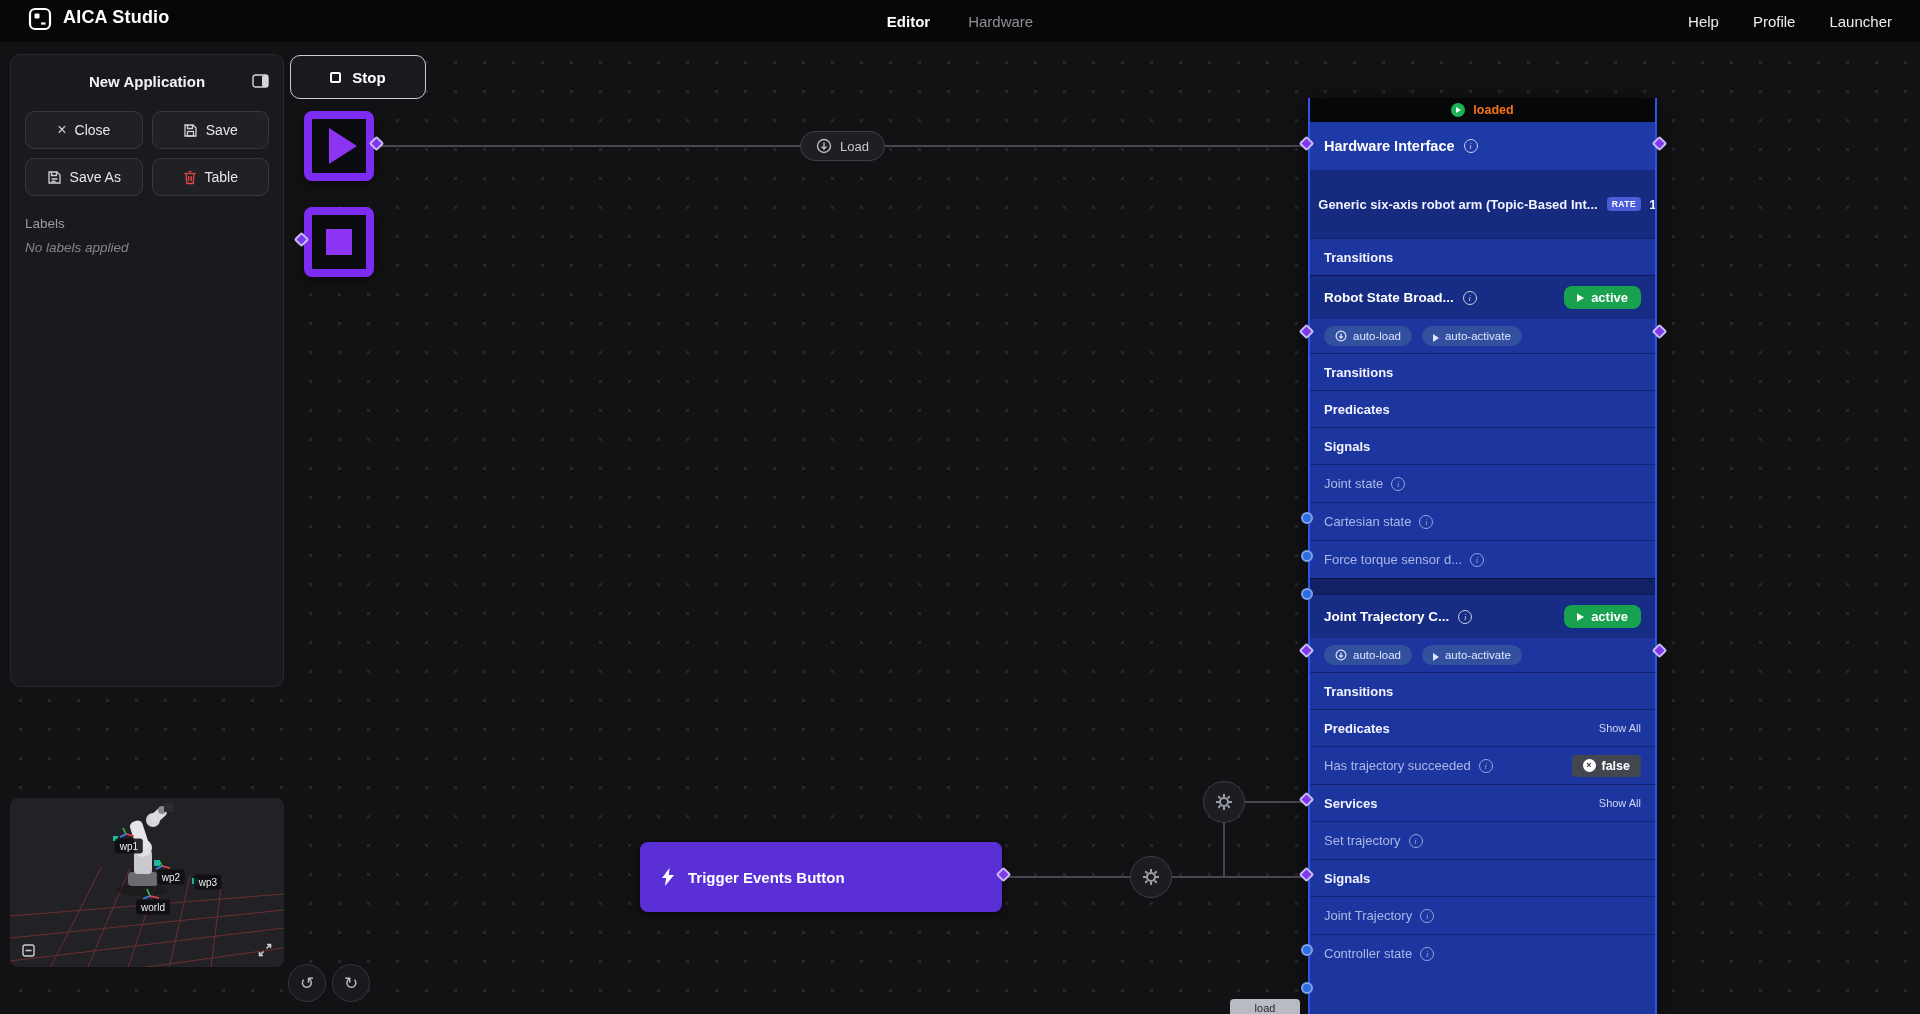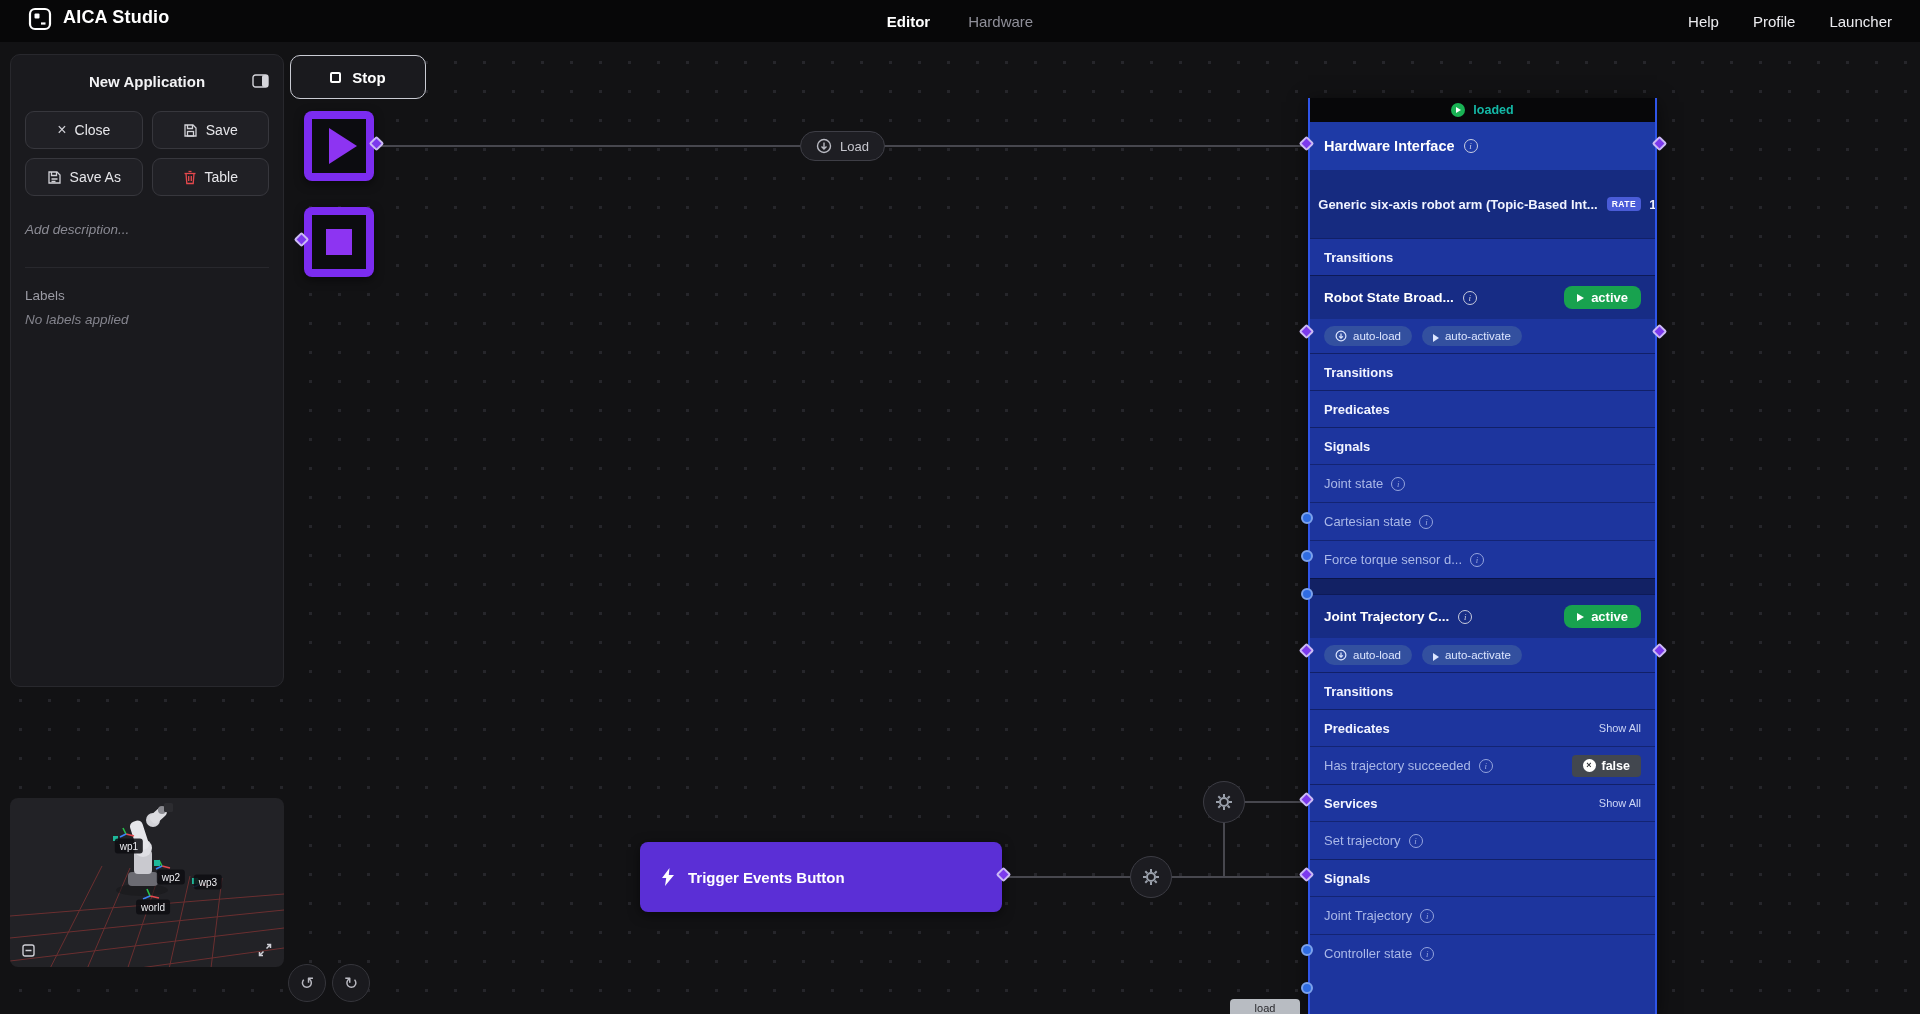--- a/index.html
+++ b/index.html
@@ -65,21 +65,21 @@
 .evt-node{position:absolute;width:70px;height:70px;background:#7b2cf0;border-radius:8px;display:flex;align-items:center;justify-content:center;z-index:4;cursor:pointer;box-shadow:0 3px 10px rgba(0,0,0,.5)}
 .evt-inner{width:54px;height:54px;background:#0c0c10;display:flex;align-items:center;justify-content:center}
 .play-glyph{width:0;height:0;border-left:28px solid #8d34f2;border-top:18px solid transparent;border-bottom:18px solid transparent;margin-left:7px}
 .stopnode-glyph{width:26px;height:26px;background:#8d34f2}
 .trigger-node{position:absolute;left:640px;top:800px;width:362px;height:70px;background:#5b2fd6;border-radius:8px;display:flex;align-items:center;gap:13px;padding:0 21px;z-index:4;cursor:pointer;box-shadow:0 3px 12px rgba(0,0,0,.5)}
 .trigger-label{font-size:15px;font-weight:700;color:#fff}
 
 
 .node-panel-wrap{position:absolute;left:1308px;top:56px;width:349px;height:916px;z-index:4}
 .node-panel{width:100%;height:100%;background:#1d359e;border-left:2px solid #2f55e8;border-right:2px solid #2f55e8;overflow:hidden;box-shadow:0 4px 18px rgba(0,0,0,.55)}
-.np-status{height:24px;background:#070709;display:flex;align-items:center;justify-content:center;gap:8px;font-size:12.5px;font-weight:700;color:#14b8a6}
+.np-status{height:24px;background:#070709;display:flex;align-items:center;justify-content:center;gap:8px;font-size:12.5px;font-weight:700;color:#f97316}
 .np-status-dot{width:14px;height:14px;border-radius:50%;background:#19b254;display:flex;align-items:center;justify-content:center}
 .np-status-dot::after{content:"";border-left:5px solid #fff;border-top:3.5px solid transparent;border-bottom:3.5px solid transparent;margin-left:1px}
 .np-title-row{height:48px;display:flex;align-items:center;gap:9px;padding:0 14px;background:#1e3aa6}
 .np-title{font-size:14.5px;font-weight:700;color:#fff}
 .np-meta{height:68px;background:#162b80;padding:8px 14px;display:flex;justify-content:center;gap:9px}
 .meta-line{display:flex;align-items:center;gap:8px}
 .tagbadge{background:#4a5cd8;color:#fff;font-size:8.5px;font-weight:700;padding:2px 5px;border-radius:4px;letter-spacing:.5px;flex:none}
 .meta-val{font-size:13px;font-weight:600;color:#f0f3ff;white-space:nowrap;overflow:hidden}
 .np-section{height:37px;display:flex;align-items:center;padding:0 14px;font-size:13px;font-weight:700;color:#f2f4ff;border-top:1px solid rgba(6,12,50,.5);cursor:pointer}
 .show-all{margin-left:auto;font-size:11px;font-weight:400;color:#cdd6f6;cursor:pointer}
@@ -357,21 +357,20 @@
             <svg width="14" height="15" viewBox="0 0 14 15" fill="none" stroke="#e5484d" stroke-width="1.3">
                 <path d="M1.5 3.5h11"></path>
                 <path d="M5.5 1.5h3"></path>
                 <path d="M3 3.5l.8 10h6.4l.8-10"></path>
                 <path d="M5.7 6v5M8.3 6v5"></path>
               </svg>
           </span>
           <span>Table</span>
         </button>
       </div>
-      <div class="sb-desc">Add description...</div>
       <div class="sb-labels-title">Labels</div>
       <div class="sb-labels-empty">No labels applied</div>
     </aside>
 
     <div class="viewport">
       <svg width="274" height="211" viewBox="0 0 274 211">
 
         <g stroke="#8b3535" stroke-width="1" opacity="0.7">
           <path d="M0 118 L274 96"></path>
             <path d="M0 140 L274 112"></path>

